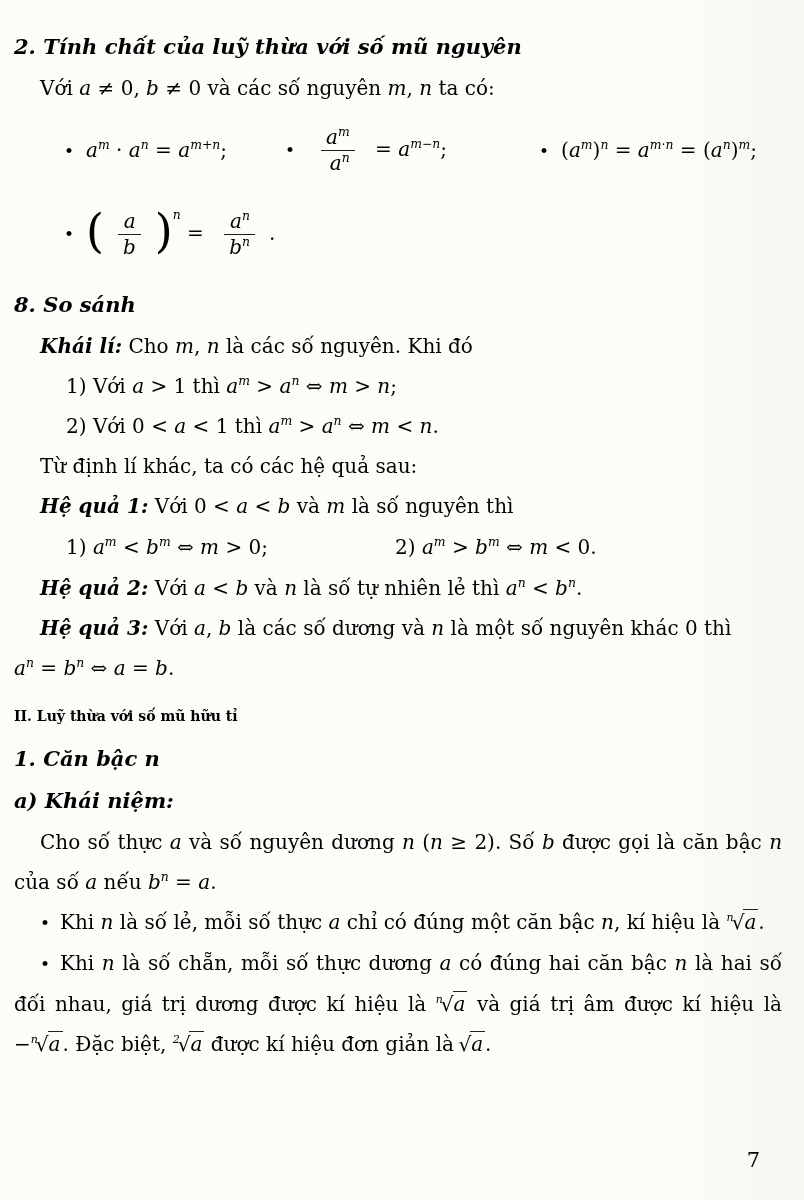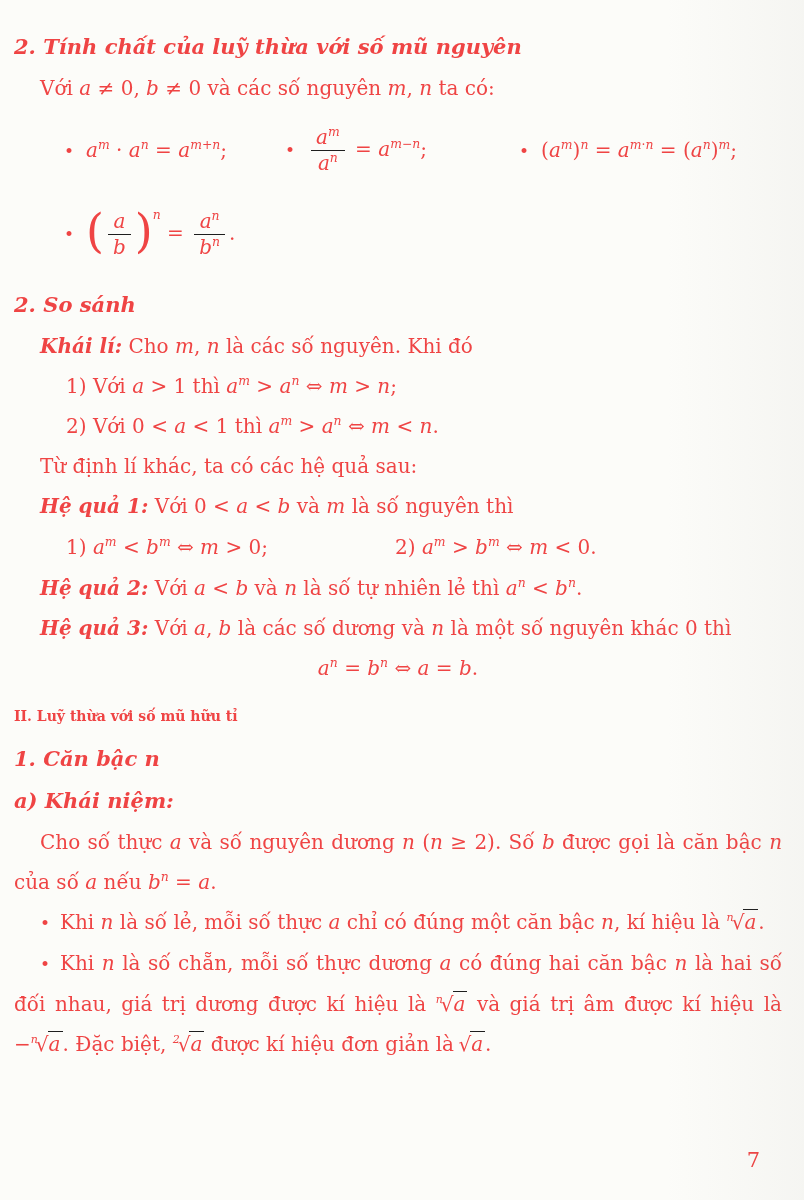--- a/index.html
+++ b/index.html
@@ -4,35 +4,35 @@
 <style>
   * { margin: 0; padding: 0; box-sizing: border-box; }
   html, body { width: 804px; height: 1200px; }
   body { background: #d9d9d9; font-family: "DejaVu Serif", "DejaVu Sans", serif; }
 
   .page {
     position: relative;
     width: 804px;
     height: 1200px;
     background: #fcfcf9;
-    color: #ef4444;
+    color: #000000;
     font-size: 20px;
     overflow: hidden;
   }
   .content { padding: 26px 22px 0 14px; }
 
   .h-bi { font-weight: bold; font-style: italic; font-size: 21px; line-height: 42px; }
   .h-b  { font-weight: bold; font-size: 14px; line-height: 44px; }
 
   .line { line-height: 40px; }
   .ind1 { padding-left: 26px; }
   .ind2 { padding-left: 52px; }
   .ti   { text-indent: 26px; }
   .just { text-align: justify; }
-  .center { text-align: center; }
+  .center { text-align: left; }
 
   em { font-style: italic; }
   strong.lead { font-style: italic; font-weight: bold; }
 
   sup { font-size: 0.62em; line-height: 0; }
 
   
   .frow { display: flex; align-items: center; min-height: 84px; }
   .fitem { white-space: nowrap; line-height: 1.25; }
   .fitem::before { content: "•"; margin-right: 12px; font-size: 0.85em; }
@@ -40,21 +40,21 @@
   .frow-1 .fitem:nth-child(2) { margin-left: 58px; }
   .frow-1 .fitem:nth-child(3) { margin-left: 92px; }
   .frow-2 .fitem:nth-child(1) { margin-left: 50px; }
   .frow-2 .fitem:nth-child(2) { margin-left: 46px; }
 
   .hq1row { display: flex; align-items: baseline; line-height: 42px; gap: 23px; }
   .hq1row .hqitem:nth-child(1) { margin-left: 52px; }
   .hq1row .hqitem:nth-child(2) { margin-left: 104px; }
 
   
-  .frac { display: inline-block; vertical-align: middle; text-align: center; line-height: 1.15; margin: 0 4px; }
+  .frac { display: inline-block; vertical-align: middle; text-align: right; line-height: 1.15; margin: 0 14px; }
   .fnum { display: block; padding: 0 5px 1px; }
   .fden { display: block; border-top: 1.5px solid #1e1e1e; padding: 1px 5px 0; }
 
   
   .bigp { font-size: 2.3em; font-weight: 300; vertical-align: middle; line-height: 0; position: relative; top: -0.06em; }
   .bigp + sup { vertical-align: 1.7em; }
 
   
   .root { white-space: nowrap; }
   .ridx { font-size: 0.55em; vertical-align: 0.75em; margin-right: -2px; font-style: italic; }
@@ -90,21 +90,21 @@
     <div class="frow frow-1">
       <span class="fitem"><em>a</em><sup><em>m</em></sup> · <em>a</em><sup><em>n</em></sup> = <em>a</em><sup><em>m</em>+<em>n</em></sup>;</span>
       <span class="fitem"><span class="frac"><span class="fnum"><em>a</em><sup><em>m</em></sup></span><span class="fden"><em>a</em><sup><em>n</em></sup></span></span> = <em>a</em><sup><em>m</em>−<em>n</em></sup>;</span>
       <span class="fitem">(<em>a</em><sup><em>m</em></sup>)<sup><em>n</em></sup> = <em>a</em><sup><em>m</em>·<em>n</em></sup> = (<em>a</em><sup><em>n</em></sup>)<sup><em>m</em></sup>;</span>
     </div>
 
     <div class="frow frow-2">
       <span class="fitem"><span class="bigp">(</span><span class="frac"><span class="fnum"><em>a</em></span><span class="fden"><em>b</em></span></span><span class="bigp">)</span><sup><em>n</em></sup> = <span class="frac"><span class="fnum"><em>a</em><sup><em>n</em></sup></span><span class="fden"><em>b</em><sup><em>n</em></sup></span></span>.</span>
     </div>
 
-    <div class="h-bi" style="margin-top:8px">2. So sánh</div>
+    <div class="h-bi" style="margin-top:8px">8. So sánh</div>
 
     <div class="line ind1"><strong class="lead">Khái lí:</strong> Cho <em>m</em>, <em>n</em> là các số nguyên. Khi đó</div>
     <div class="line ind2">1) Với <em>a</em> &gt; 1 thì <em>a</em><sup><em>m</em></sup> &gt; <em>a</em><sup><em>n</em></sup> ⇔ <em>m</em> &gt; <em>n</em>;</div>
     <div class="line ind2">2) Với 0 &lt; <em>a</em> &lt; 1 thì <em>a</em><sup><em>m</em></sup> &gt; <em>a</em><sup><em>n</em></sup> ⇔ <em>m</em> &lt; <em>n</em>.</div>
 
     <div class="line ind1">Từ định lí khác, ta có các hệ quả sau:</div>
 
     <div class="line ind1"><strong class="lead">Hệ quả 1:</strong> Với 0 &lt; <em>a</em> &lt; <em>b</em> và <em>m</em> là số nguyên thì</div>
     <div class="hq1row">
       <span class="hqitem">1) <em>a</em><sup><em>m</em></sup> &lt; <em>b</em><sup><em>m</em></sup> ⇔ <em>m</em> &gt; 0;</span>

